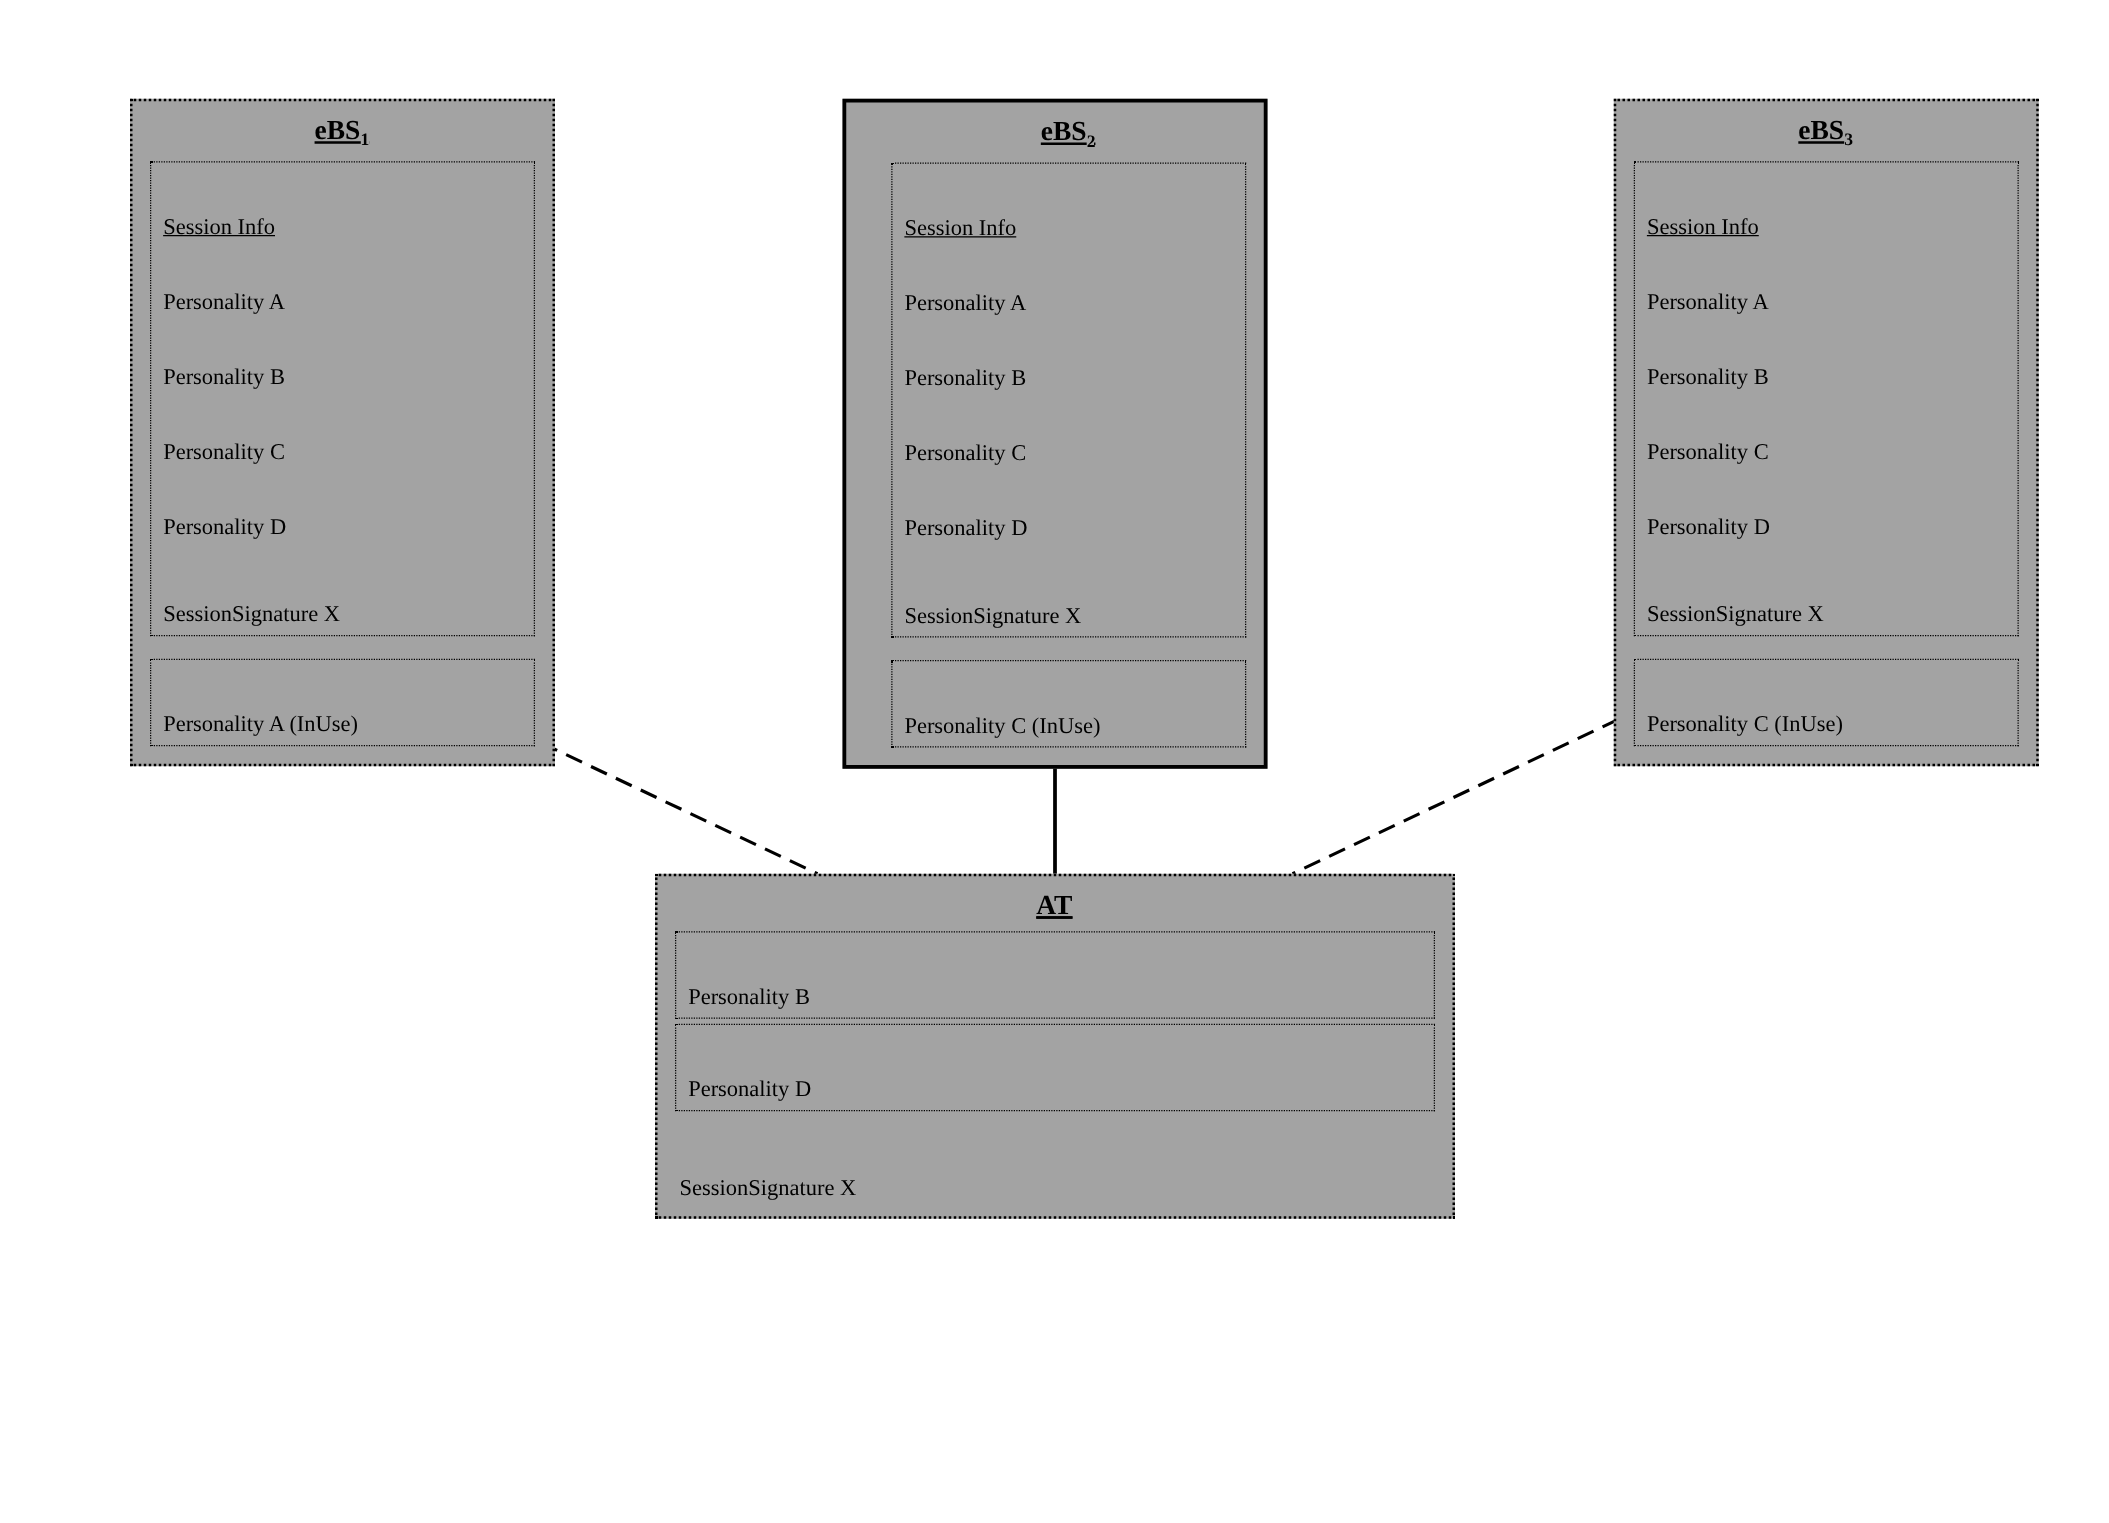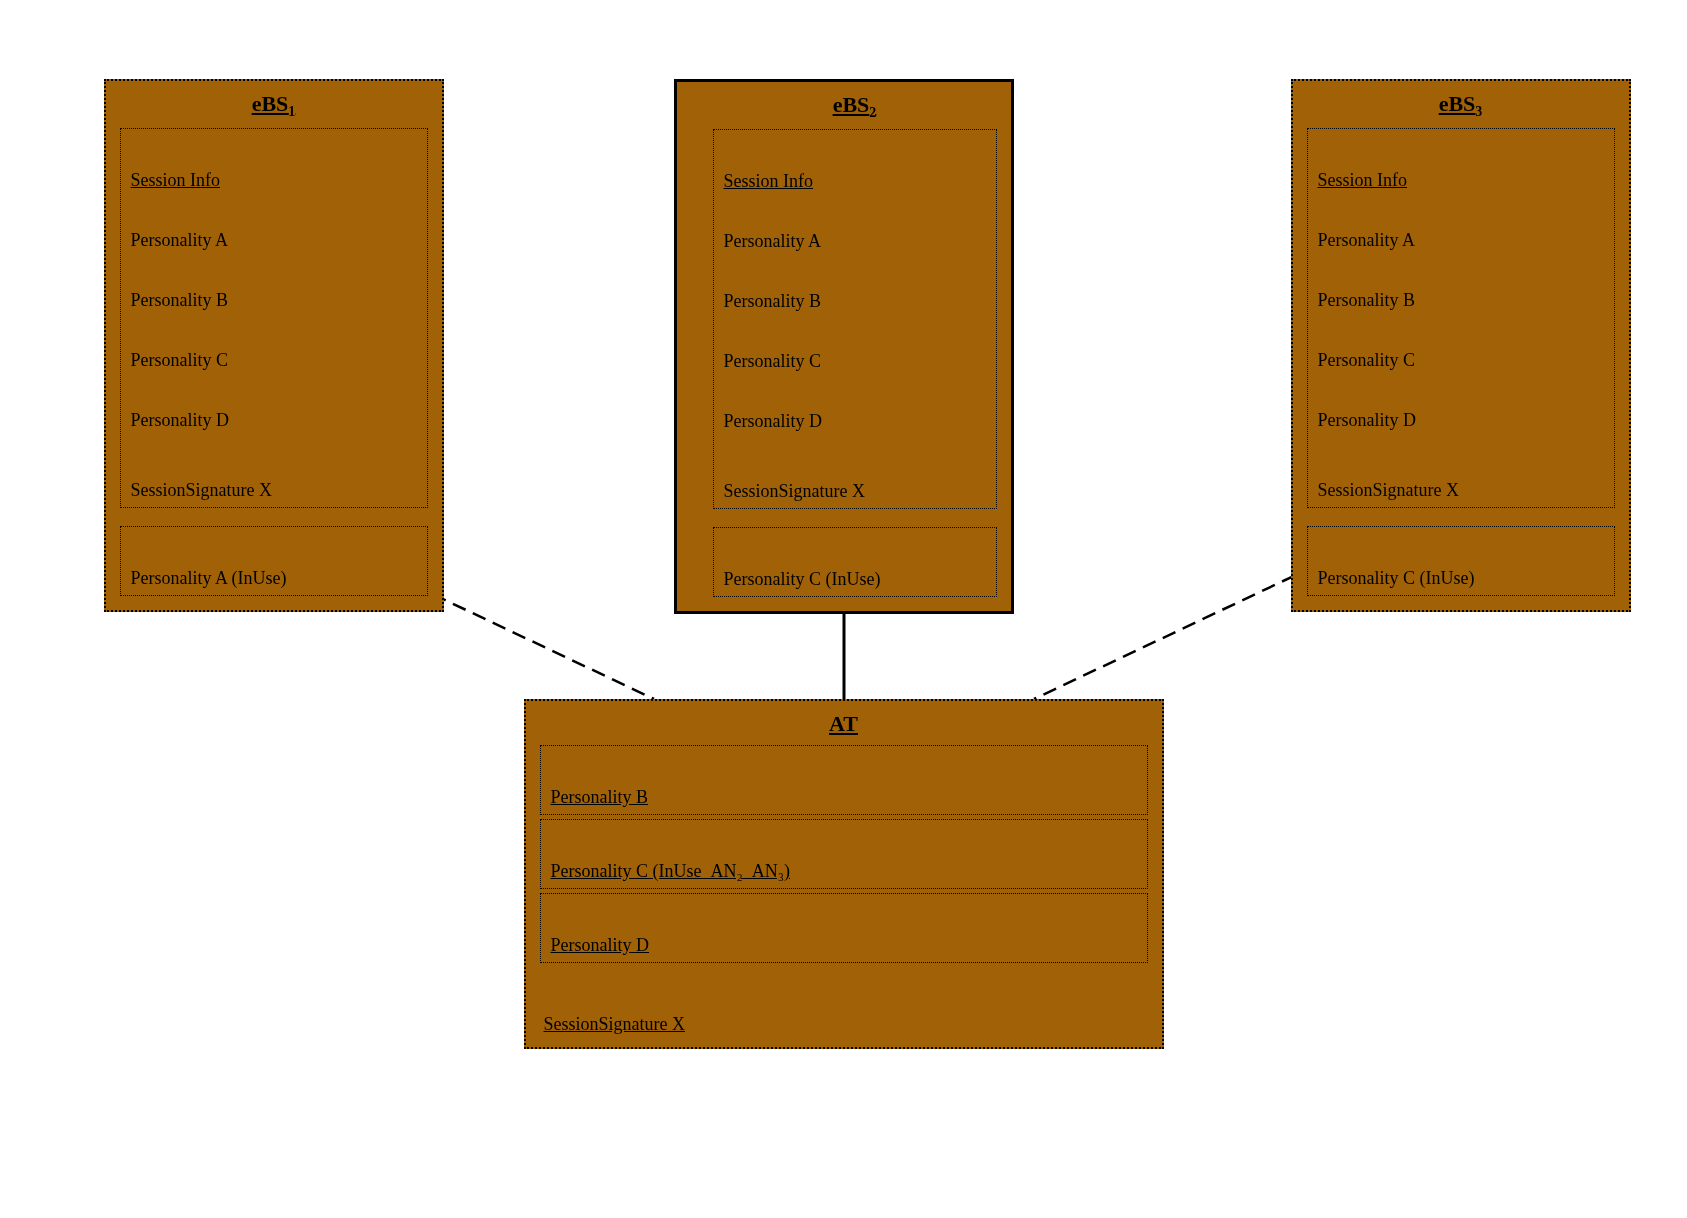--- a/index.html
+++ b/index.html
@@ -17,21 +17,21 @@
       position: relative;
       width: 1500px;
       height: 1100px;
     }
 
     
     .node {
       position: absolute;
       border: 2px dotted #000;
       padding: 10px 14px;
-      background: #a16207;
+      background: #a3a3a3;
     }
     .node.solid {
       border-style: solid;
       border-width: 3px;
     }
 
     .node-title {
       text-align: center;
       font-size: 22px;
       font-weight: bold;
@@ -77,21 +77,20 @@
     #ebs3 {
       left: 1197px;
       top: 20px;
       width: 340px;
     }
     
     #at {
       left: 430px;
       top: 640px;
       width: 640px;
-      text-decoration: underline;
     }
 
     
     .lines-svg {
       position: absolute;
       top: 0;
       left: 0;
       width: 100%;
       height: 100%;
       pointer-events: none;
@@ -169,22 +168,19 @@
   </div>
 
   <div class="node" id="at">
     <div class="node-title">
       <u><span>AT</span></u>
     </div>
     <div class="inner-box">
       <div class="text-line">Personality B</div>
     </div>
     <div class="inner-box">
-      <div class="text-line">Personality C (InUse_AN₂_AN₃)</div>
-    </div>
-    <div class="inner-box">
       <div class="text-line">Personality D</div>
     </div>
     <div class="spacer"></div>
     <div class="text-line" style="padding-left:4px;">SessionSignature X</div>
   </div>
 
 </div>
 
 </body></html>

